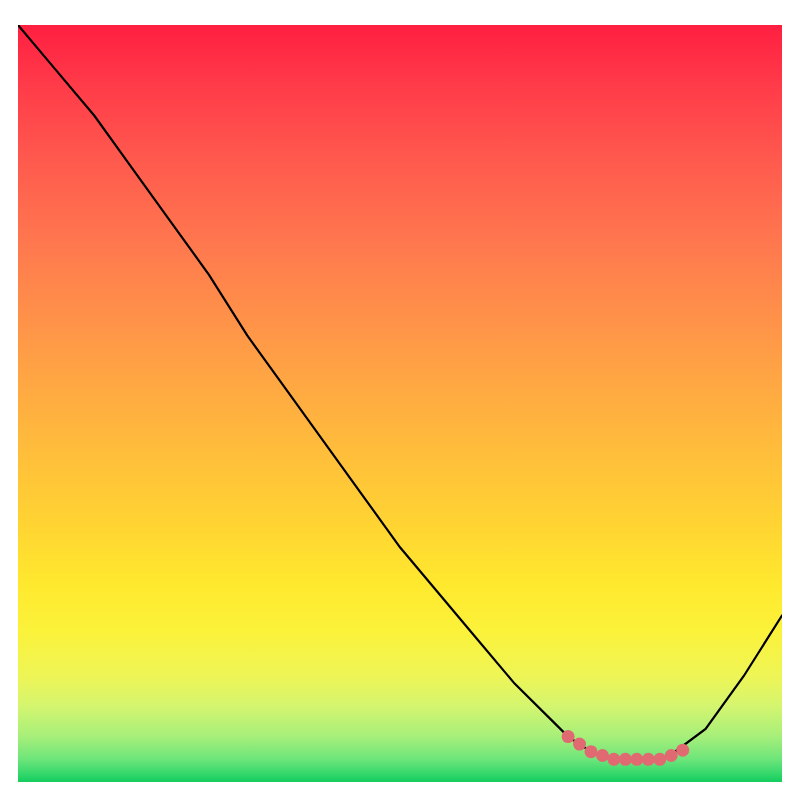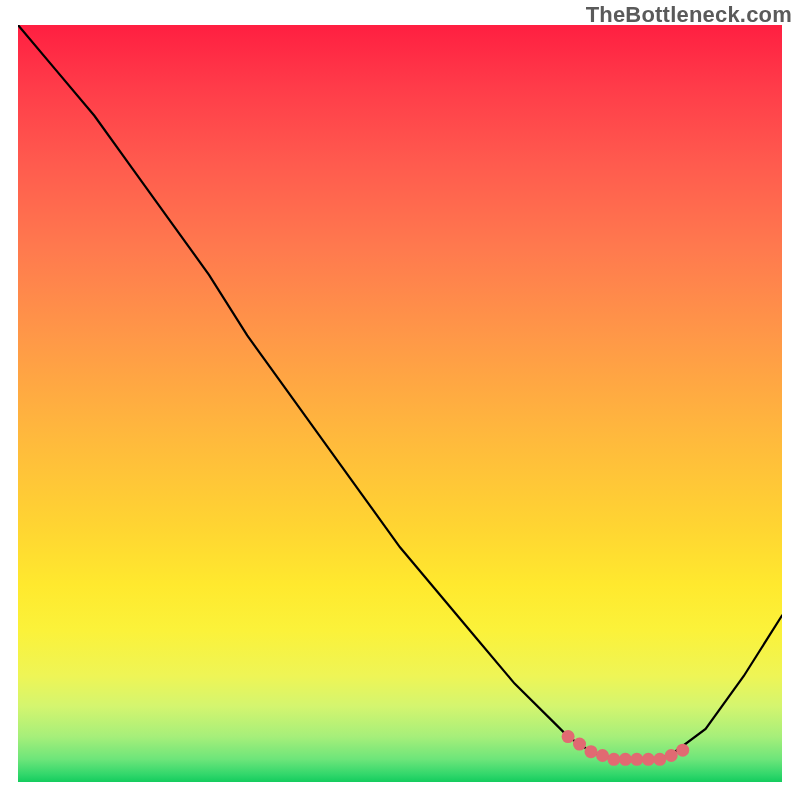--- a/index.html
+++ b/index.html
@@ -69,21 +69,20 @@
   .dot {
     fill: #e16a72;
     stroke: none;
   }
 </style>
 </head>
 <body>
 
 <div class="wrap">
 
-  <div class="watermark">TheBottleneck.com</div>
 
   <div class="black-frame"></div>
 
   <svg class="overlay" viewBox="0 0 764 757" preserveAspectRatio="none">
     <path id="main-curve" class="curve" d="M0.0 0.0 L38.2 45.4 L76.4 90.8 L114.6 143.8 L152.8 196.8 L191.0 249.8 L229.2 310.4 L267.4 363.4 L305.6 416.3 L343.8 469.3 L382.0 522.3 L420.2 567.8 L458.4 613.2 L496.6 658.6 L534.8 696.4 L550.1 711.6 L573.0 726.7 L595.9 734.3 L611.2 734.3 L626.5 734.3 L641.8 734.3 L657.0 726.7 L687.6 704.0 L725.8 651.0 L764.0 590.5"></path>
     <g id="dots">
         <circle cx="550.1" cy="711.6" r="6.5" class="dot"></circle>
         <circle cx="561.5" cy="719.1" r="6.5" class="dot"></circle>
         <circle cx="573.0" cy="726.7" r="6.5" class="dot"></circle>
         <circle cx="584.5" cy="730.5" r="6.5" class="dot"></circle>

